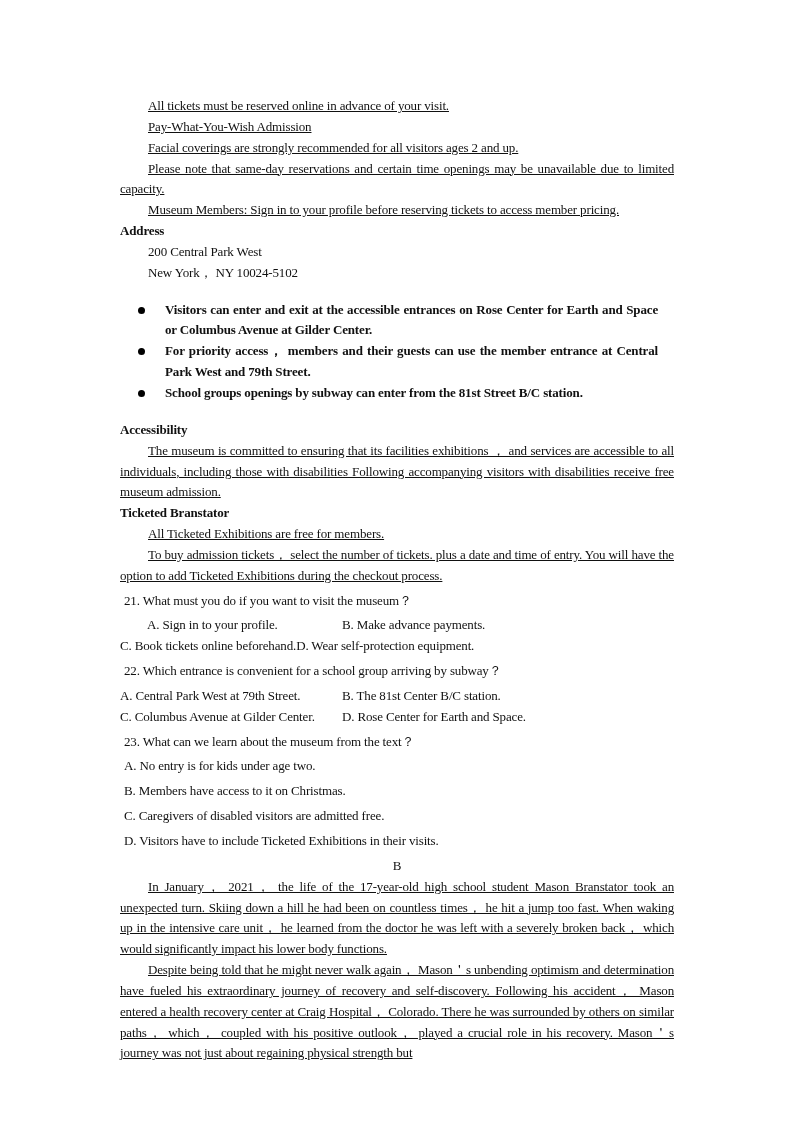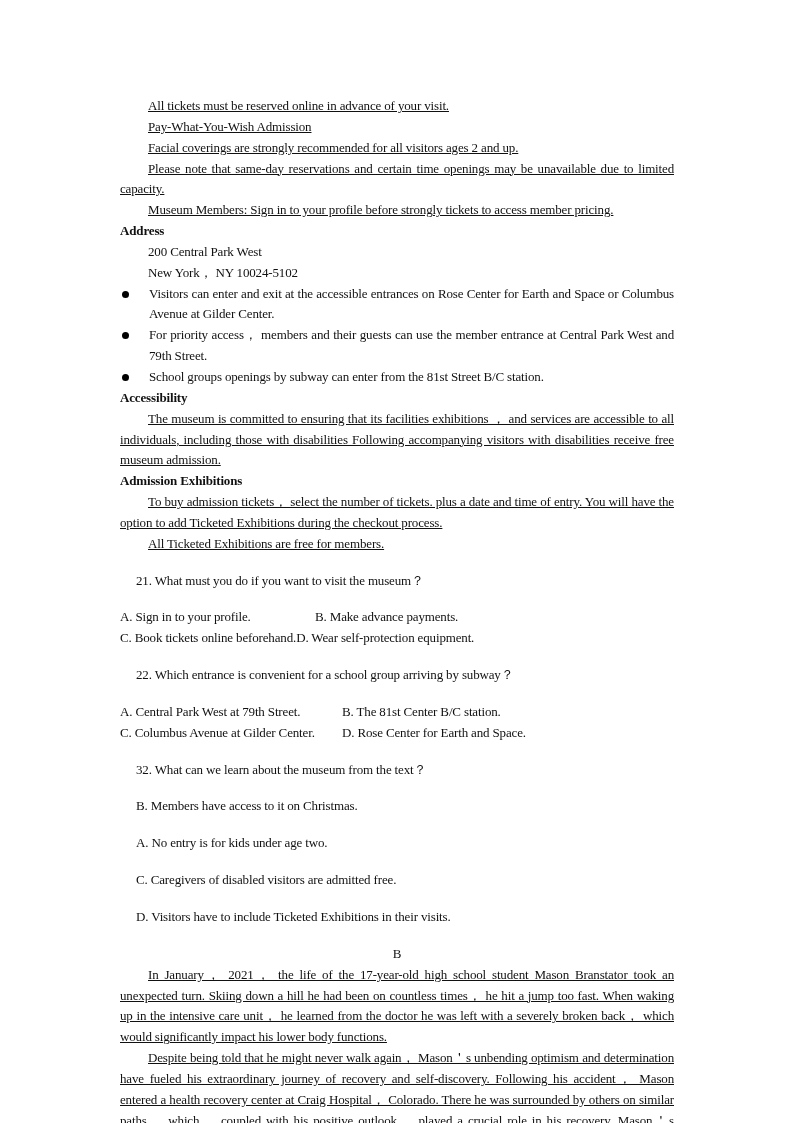--- a/index.html
+++ b/index.html
@@ -10,70 +10,70 @@
     }
     .page {
       position: absolute; left: 120px; top: 96px; width: 554px;
       font-size: 13px; line-height: 20.85px;
       letter-spacing: -0.15px;
     }
     .p { margin: 0; text-align: justify; text-decoration: underline; }
     .indent { text-indent: 28px; }
     .addr { padding-left: 28px; margin: 0; }
     .heading { font-weight: bold; margin: 0; }
-    .bullets { list-style: none; margin: 0; padding: 0; }
+    .bullets { list-style: none; margin: 16px; padding: 0; font-weight: bold; }
     .bullets li { position: relative; padding-left: 29px; text-align: justify; }
     .bullets li .dot {
       position: absolute; left: 2px; top: 7px; width: 7px; height: 7px;
       background: #000; border-radius: 50%;
     }
-    .q { margin: 16px; }
+    .q { margin: 4px; }
     .opt-row { margin: 0; white-space: pre; }
     .opt-row span { display: inline-block; }
-    .opt-a { width: 195px; }
+    .opt-a { width: 195px; margin-left: 27px; }
     .opt-a2 { width: 222px; }
     .center { text-align: center; margin: 0; }
   </style>
 </head>
 <body>
 
 <div class="page">
   <p class="p indent">All tickets must be reserved online in advance of your visit.</p>
   <p class="p indent">Pay-What-You-Wish Admission</p>
   <p class="p indent">Facial coverings are strongly recommended for all visitors ages 2 and up.</p>
   <p class="p indent">Please note that same-day reservations and certain time openings may be unavailable due to limited capacity.</p>
-  <p class="p indent">Museum Members: Sign in to your profile before strongly tickets to access member pricing.</p>
+  <p class="p indent">Museum Members: Sign in to your profile before reserving tickets to access member pricing.</p>
 
   <p class="heading">Address</p>
   <p class="addr">200 Central Park West</p>
   <p class="addr">New York， NY 10024-5102</p>
 
   <ul class="bullets">
     <li><span class="dot"></span><span>Visitors can enter and exit at the accessible entrances on Rose Center for Earth and Space or Columbus Avenue at Gilder Center.</span></li>
     <li><span class="dot"></span><span>For priority access， members and their guests can use the member entrance at Central Park West and 79th Street.</span></li>
     <li><span class="dot"></span><span>School groups openings by subway can enter from the 81st Street B/C station.</span></li>
   </ul>
 
   <p class="heading">Accessibility</p>
   <p class="p indent">The museum is committed to ensuring that its facilities exhibitions ， and services are accessible to all individuals, including those with disabilities Following accompanying visitors with disabilities receive free museum admission.</p>
 
-  <p class="heading">Admission Exhibitions</p>
+  <p class="heading">Ticketed Branstator</p>
+  <p class="p indent">All Ticketed Exhibitions are free for members.</p>
   <p class="p indent">To buy admission tickets， select the number of tickets. plus a date and time of entry. You will have the option to add Ticketed Exhibitions during the checkout process.</p>
-  <p class="p indent">All Ticketed Exhibitions are free for members.</p>
 
   <p class="q">21. What must you do if you want to visit the museum？</p>
   <p class="opt-row"><span class="opt-a">A. Sign in to your profile.</span><span>B. Make advance payments.</span></p>
   <p class="opt-row"><span>C. Book tickets online beforehand.</span><span>D. Wear self-protection equipment.</span></p>
 
   <p class="q">22. Which entrance is convenient for a school group arriving by subway？</p>
   <p class="opt-row"><span class="opt-a2">A. Central Park West at 79th Street.</span><span>B. The 81st Center B/C station.</span></p>
   <p class="opt-row"><span class="opt-a2">C. Columbus Avenue at Gilder Center.</span><span>D. Rose Center for Earth and Space.</span></p>
 
-  <p class="q">32. What can we learn about the museum from the text？</p>
+  <p class="q">23. What can we learn about the museum from the text？</p>
+  <p class="q">A. No entry is for kids under age two.</p>
   <p class="q">B. Members have access to it on Christmas.</p>
-  <p class="q">A. No entry is for kids under age two.</p>
   <p class="q">C. Caregivers of disabled visitors are admitted free.</p>
   <p class="q">D. Visitors have to include Ticketed Exhibitions in their visits.</p>
 
   <p class="center">B</p>
   <p class="p indent">In January， 2021， the life of the 17-year-old high school student Mason Branstator took an unexpected turn. Skiing down a hill he had been on countless times， he hit a jump too fast. When waking up in the intensive care unit， he learned from the doctor he was left with a severely broken back， which would significantly impact his lower body functions.</p>
   <p class="p indent">Despite being told that he might never walk again， Mason＇s unbending optimism and determination have fueled his extraordinary journey of recovery and self-discovery. Following his accident， Mason entered a health recovery center at Craig Hospital， Colorado. There he was surrounded by others on similar paths， which， coupled with his positive outlook， played a crucial role in his recovery. Mason＇s journey was not just about regaining physical strength but</p>
 </div>
 
 </body></html>

